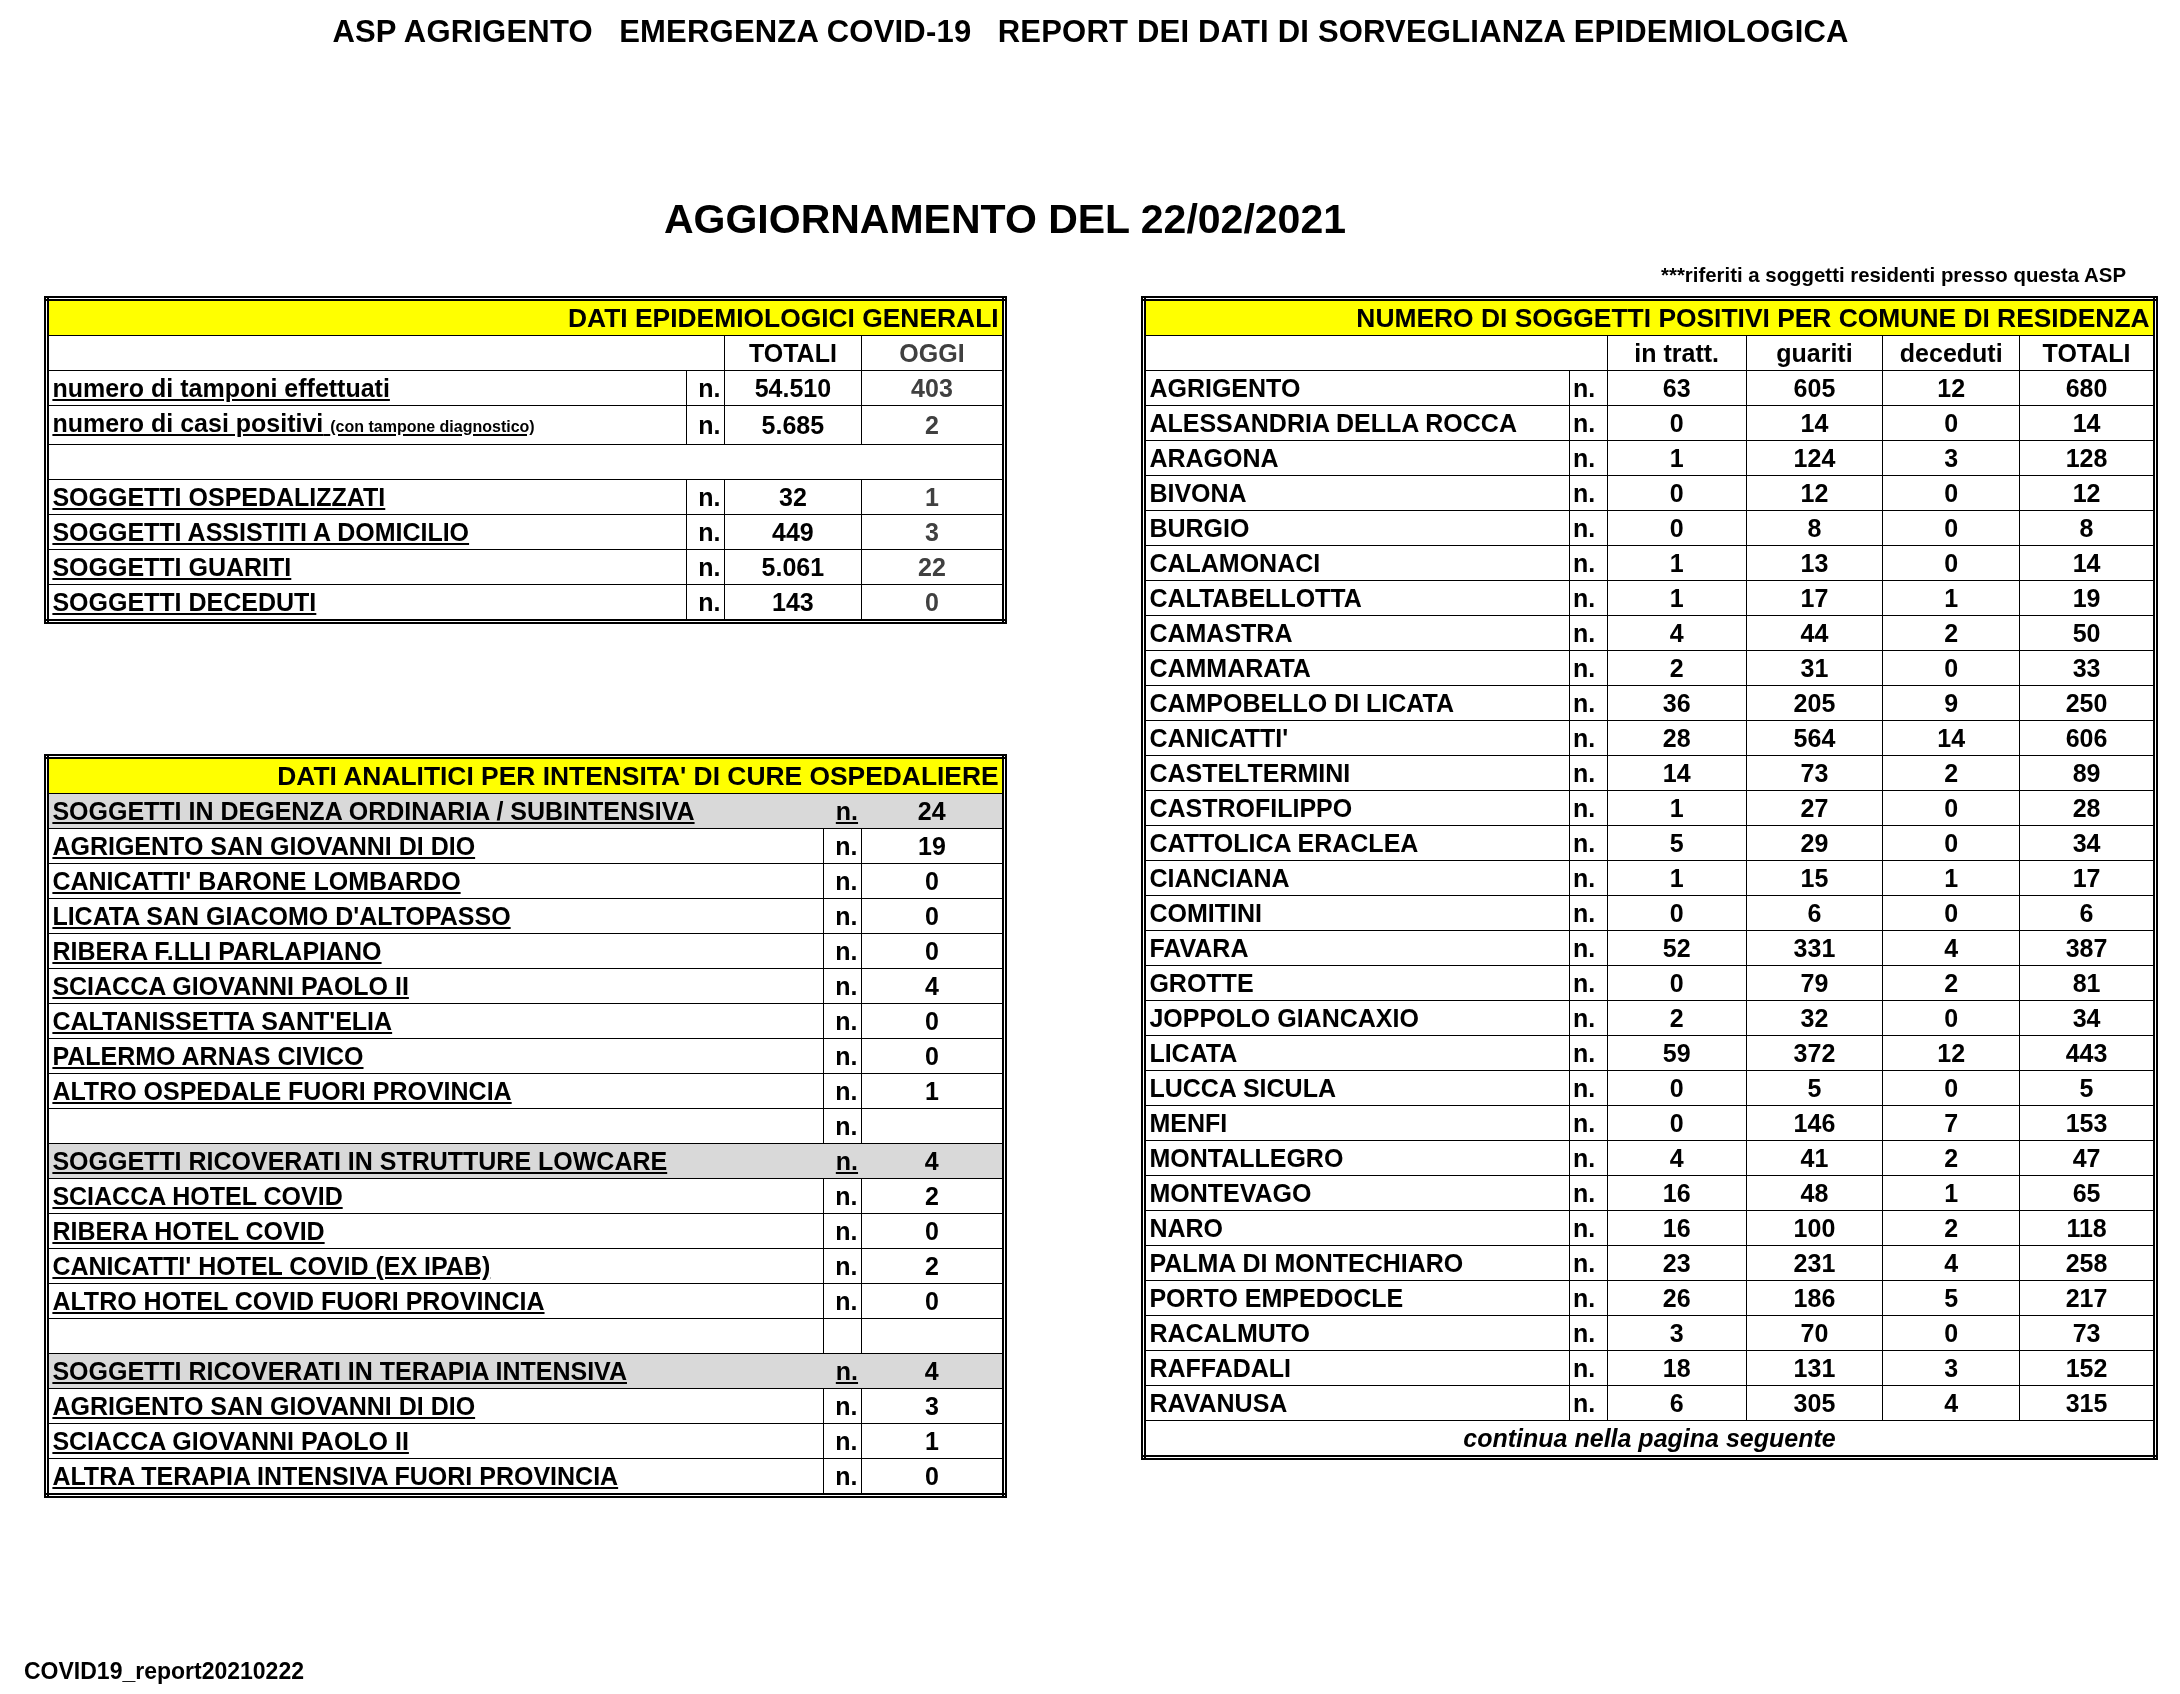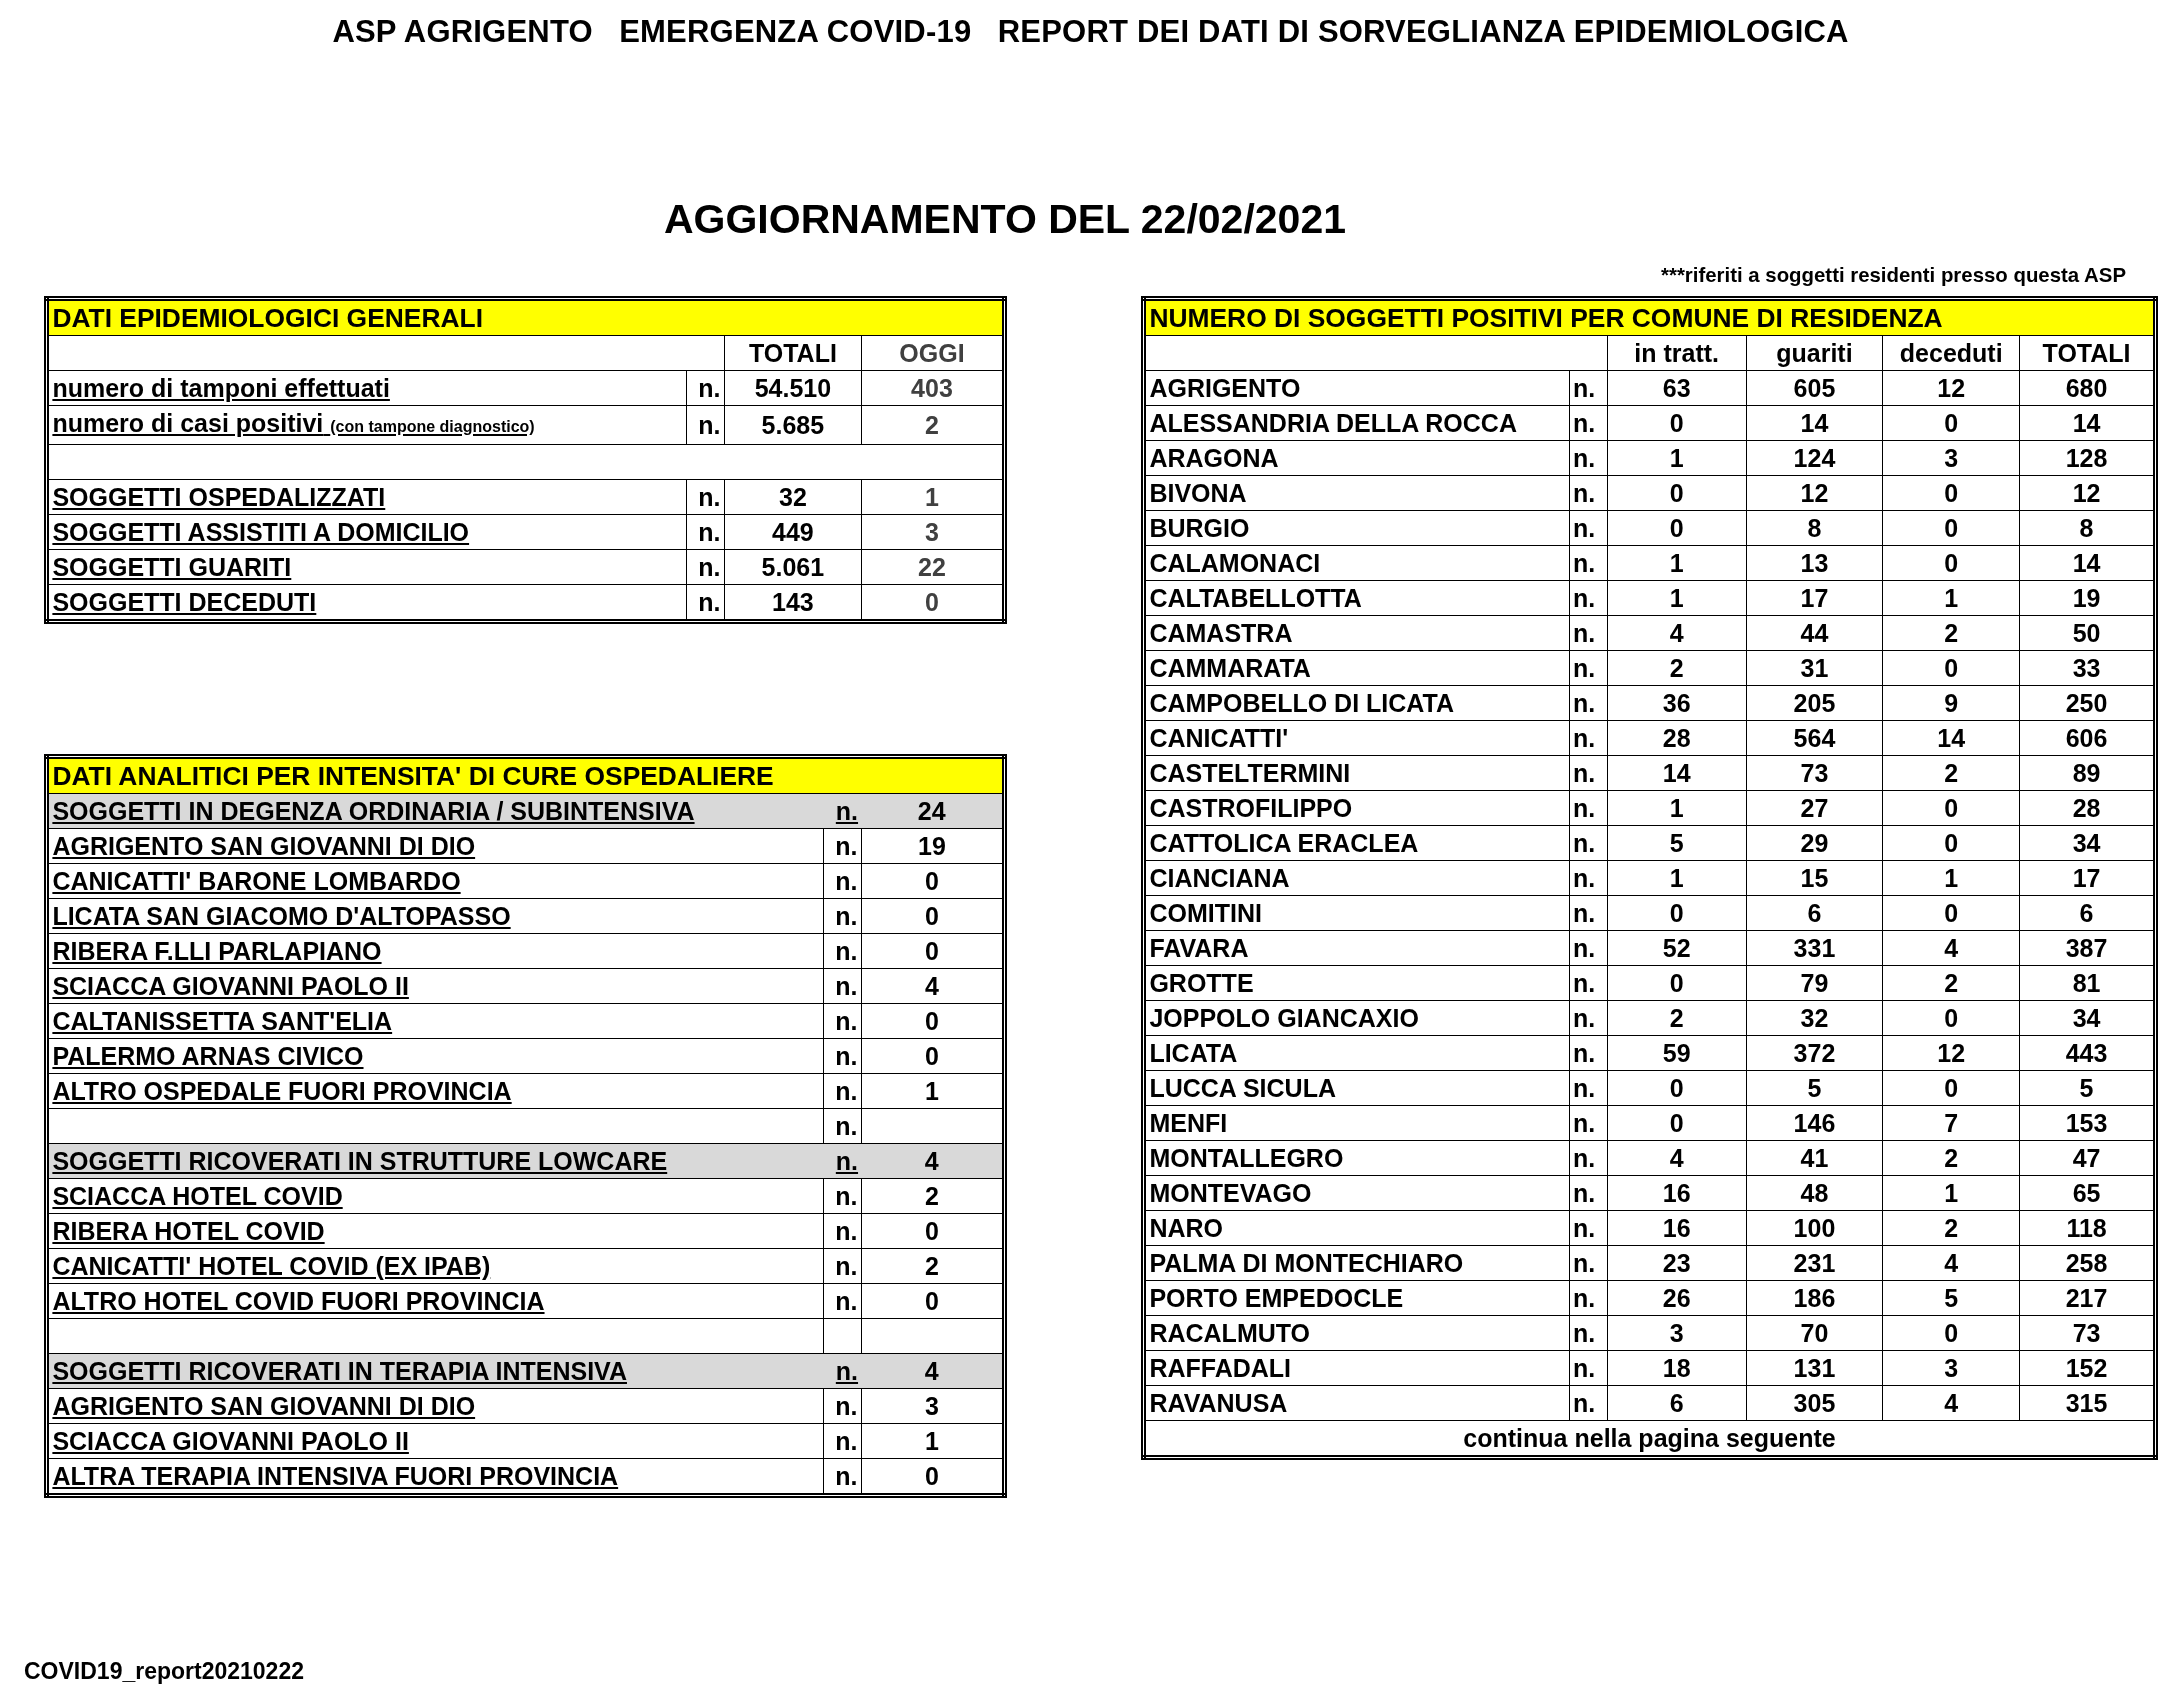--- a/index.html
+++ b/index.html
@@ -24,30 +24,30 @@
 
   table.t {
     position: absolute; border-collapse: collapse;
     border: 5.1px double #000; table-layout: fixed;
     font-size: 25px;
   }
   table.t td {
     border: 1.7px solid #000; padding: 0 3.4px; height: 34px;
     white-space: nowrap; overflow: hidden; line-height: 34px;
   }
-  td.hdr { background: #ffff00; text-align: left; font-size: 26.4px; }
+  td.hdr { background: #ffff00; text-align: right; font-size: 26.4px; }
   td.c { text-align: center; }
   td.r { text-align: right; }
   td.red { color: #404040; }
   tr.grey td { background: #d9d9d9; }
   tr.grey td.nb-r { border-right: none; }
   tr.grey td.nb-l { border-left: none; }
   td.nb-r { border-right: none; text-decoration: underline; }
   td.nb-l { border-left: none; }
-  td.italic { text-align: center; }
+  td.italic { font-style: italic; text-align: center; }
   span.sm { font-size: 16px; }
 
   #t-gen { left: 44px; top: 296px; width: 963px; }
   #t-hosp { left: 44px; top: 754px; width: 963px; }
   #t-com { left: 1110px; top: 296px; width: 1017px; margin-left: 31px; }
 </style>
 </head>
 <body>
 
 <div class="abs title-main">ASP AGRIGENTO   EMERGENZA COVID-19   REPORT DEI DATI DI SORVEGLIANZA EPIDEMIOLOGICA</div>

